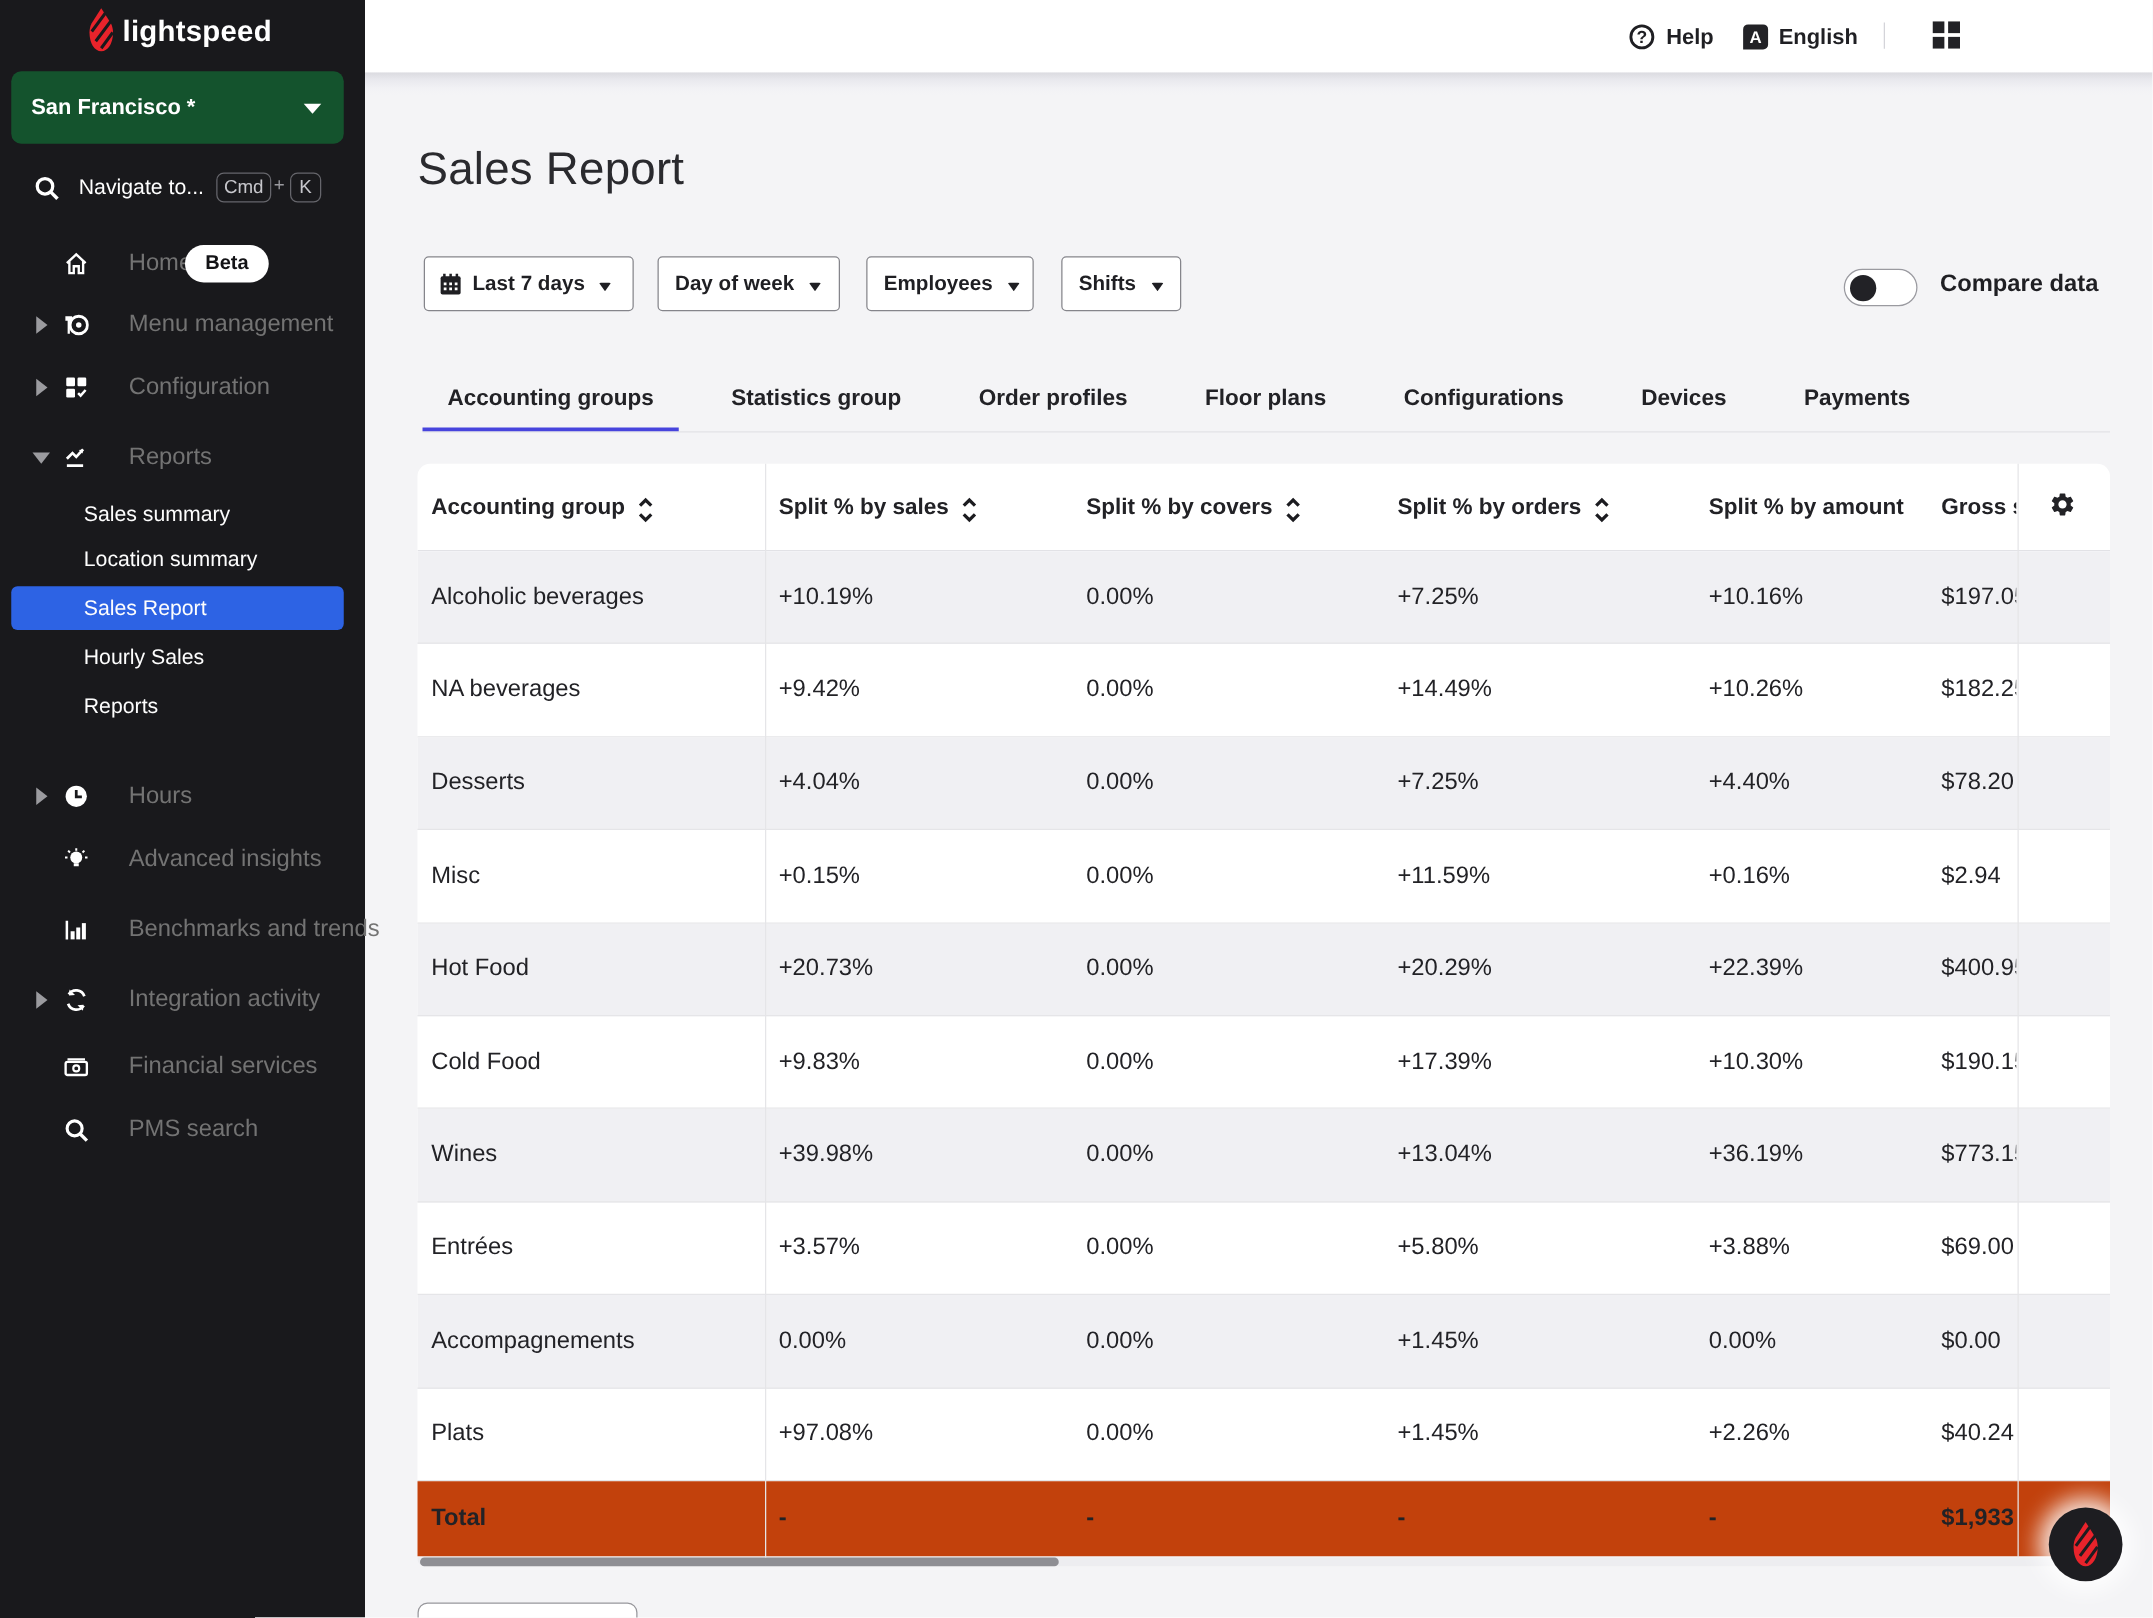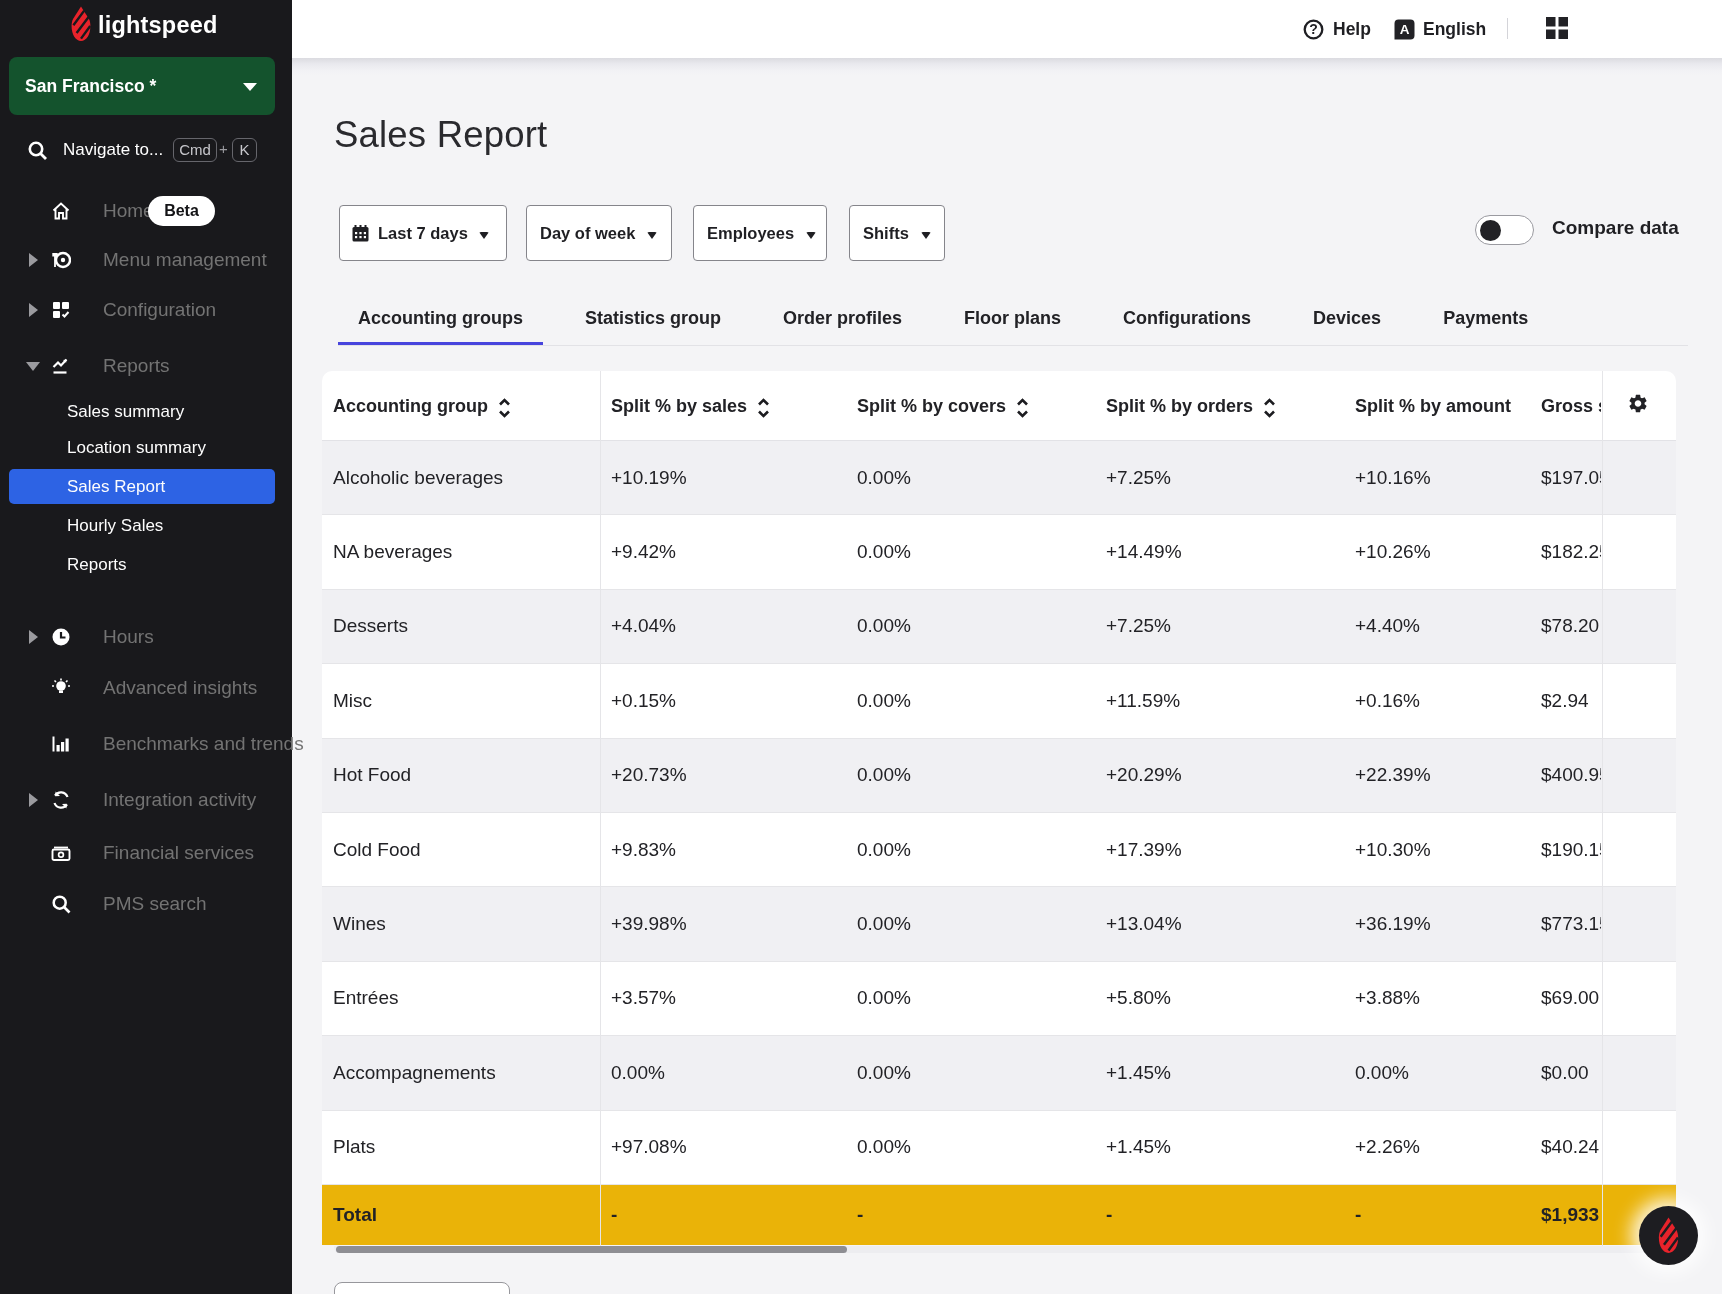--- a/index.html
+++ b/index.html
@@ -27,35 +27,35 @@
   .subrow .lbl { position:absolute; left:58px; top:50%; transform:translateY(-50%); font-size:17px; color:#fdfdfd; white-space:nowrap; }
   .subrow.sel { background:#2d63e4; border-radius:5px; }
   .beta { position:absolute; left:148px; width:67px; height:30px; background:#fff; border-radius:15px;
           color:#131316; font-size:16px; font-weight:700; text-align:center; line-height:30px; }
   .navsearch { position:absolute; left:0; top:137px; width:292px; height:26px; }
   .navsearch .lbl { position:absolute; left:63px; top:50%; transform:translateY(-50%); font-size:17px; font-weight:400; color:#fff; }
   .key { position:absolute; top:1px; height:24px; border:1.5px solid #66666c; border-radius:6px;
          color:#c7c7cc; font-size:15px; text-align:center; line-height:21px; }
   
   .title { position:absolute; left:334px; top:114px; font-size:36.5px; font-weight:500; color:#2a2a2e; letter-spacing:0.2px; }
-  .fbtn { position:absolute; top:205px; height:56px; background:#fff; border:1px solid #85858b; border-radius:4px;
+  .fbtn { position:absolute; top:205px; height:44px; background:#fff; border:1px solid #85858b; border-radius:4px;
           font-size:16.5px; font-weight:700; color:#1f1f23; display:flex; align-items:center; }
   .fbtn .carow { width:0; height:0; border-left:5.5px solid transparent; border-right:5.5px solid transparent; border-top:7.5px solid #1f1f23; margin-top:4px; border-radius:2px; }
   .toggle { position:absolute; left:1475px; top:215px; width:59px; height:30px; background:#fff; border:1px solid #9a9aa0; border-radius:15px; }
   .toggle .knob { position:absolute; left:3.5px; top:3.5px; width:21px; height:21px; border-radius:50%; background:#222226; }
   .cmpdata { position:absolute; left:1552px; top:217px; font-size:19px; font-weight:700; color:#1f1f23; }
   .tabs { position:absolute; left:338px; top:297px; height:49px; width:1350px; border-bottom:1px solid #e2e2e6; display:flex; }
   .tab { padding:0 20px; margin-right:22px; font-size:18px; font-weight:700; color:#222226; line-height:42px; white-space:nowrap; }
   .tab.act { border-bottom:3px solid #4744dd; }
   
-  .tbl { position:absolute; left:322px; top:371px; width:1354px; background:#fff; border-radius:10px 10px 0 0; }
+  .tbl { position:absolute; left:334px; top:371px; width:1354px; background:#fff; border-radius:10px 10px 0 0; }
   .trow { position:relative; width:1354px; height:74.4px; border-bottom:1px solid #e5e5e8; font-size:19px; color:#222226; }
   .trow.hd { height:70px; font-weight:700; font-size:18px; border-bottom:1px solid #e2e2e6; border-radius:10px 10px 0 0; }
   .trow.alt { background:#f0f0f3; }
-  .trow.tot { height:60.5px; background:#eab308; font-weight:700; border-bottom:none; }
+  .trow.tot { height:60.5px; background:#c2410c; font-weight:700; border-bottom:none; }
   .trow span { position:absolute; top:50%; transform:translateY(-50%); white-space:nowrap; }
   .c1 { left:11px; } .c2 { left:289px; } .c3 { left:535px; } .c4 { left:784px; } .c5 { left:1033px; }
   .c6 { left:1219px; width:60px; overflow:hidden; }
   .vline1 { position:absolute; left:277.5px; top:0; width:1px; height:874.5px; background:#e5e5e8; z-index:5; }
   .vline2 { position:absolute; left:1279.5px; top:0; width:1px; height:874.5px; background:#e5e5e8; z-index:5; }
   .sorti { position:absolute; right:-23px; top:2px; }
   .sbtrack { position:absolute; left:334px; top:1245.5px; width:1354px; height:7.5px; background:#ededf0; border-radius:0 0 6px 6px; }
   .sbthumb { position:absolute; left:2px; top:0; width:511px; height:7.5px; background:#8e8e93; border-radius:4px; }
   .pagebtn { position:absolute; left:334px; top:1282px; width:176px; height:40px; background:#fff; border:1px solid #97979c; border-radius:8px; }
   .chatbtn { position:absolute; left:1639px; top:1206px; width:59px; height:59px; border-radius:50%; background:#1d1d21;

